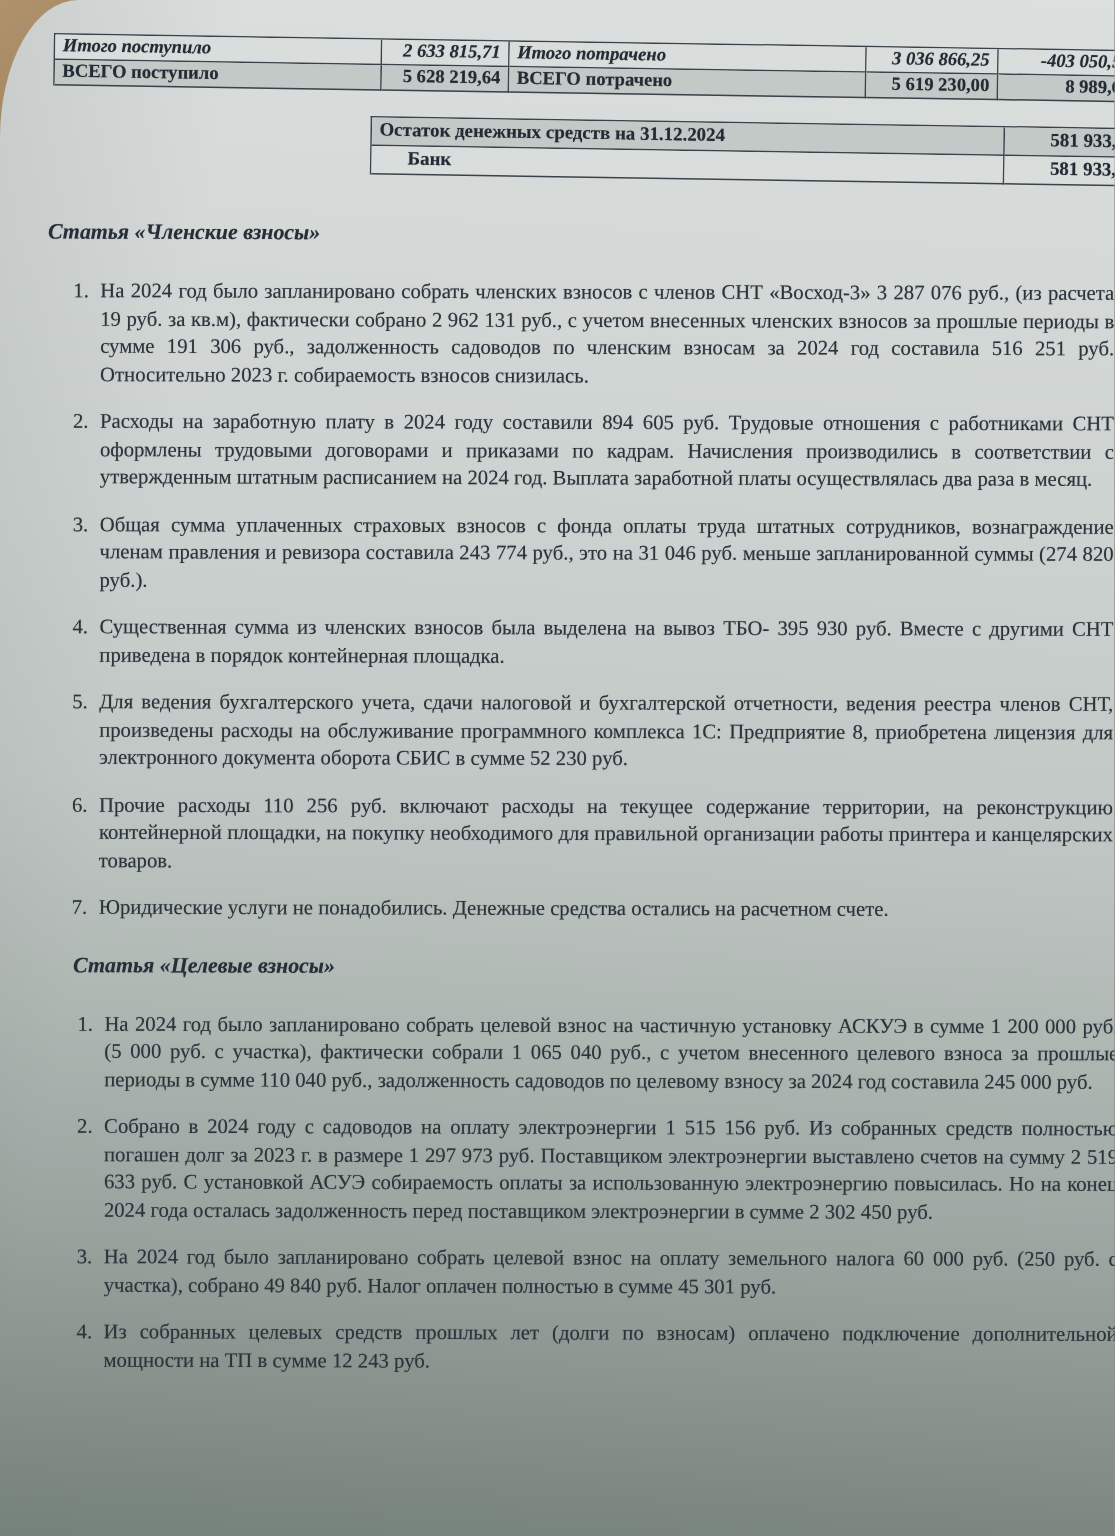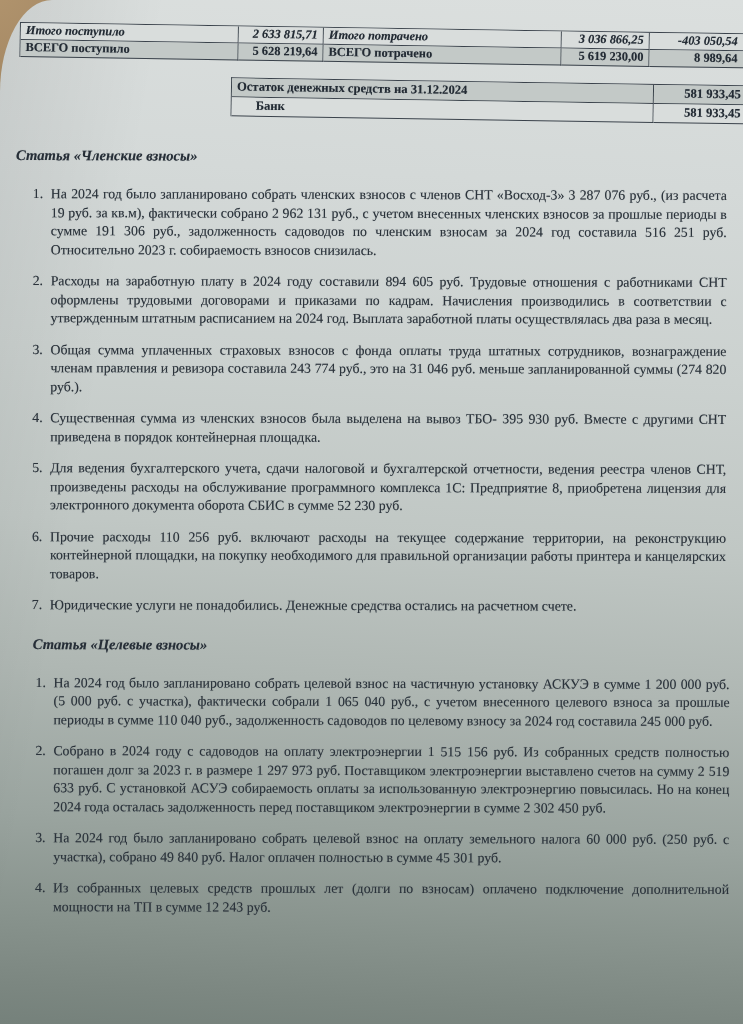--- a/index.html
+++ b/index.html
@@ -11,20 +11,21 @@
   }
   .paper {
     position:absolute; inset:0;
     border-top-left-radius: 52px 92px;
     background:
       linear-gradient(100deg, rgba(0,0,0,0.07), rgba(0,0,0,0) 18%),
       linear-gradient(183deg,
         #dbdfde 0%, #d4d9d8 18%, #cbd1cf 36%, #c0c7c4 52%,
         #afb7b3 66%, #9aa49f 80%, #87928c 90%, #7c8781 96%, #75817b 100%);
     color:#2b333b;
+    padding-left:16px;
   }
   .paper * { text-shadow: 0 0 0.7px rgba(43,51,59,0.45); }
 
   
   .tables-wrap {
     margin:22px 0 0 20px;
     transform: rotate(0.9deg);
     transform-origin: 0 0;
     color:#232b34;
   }

